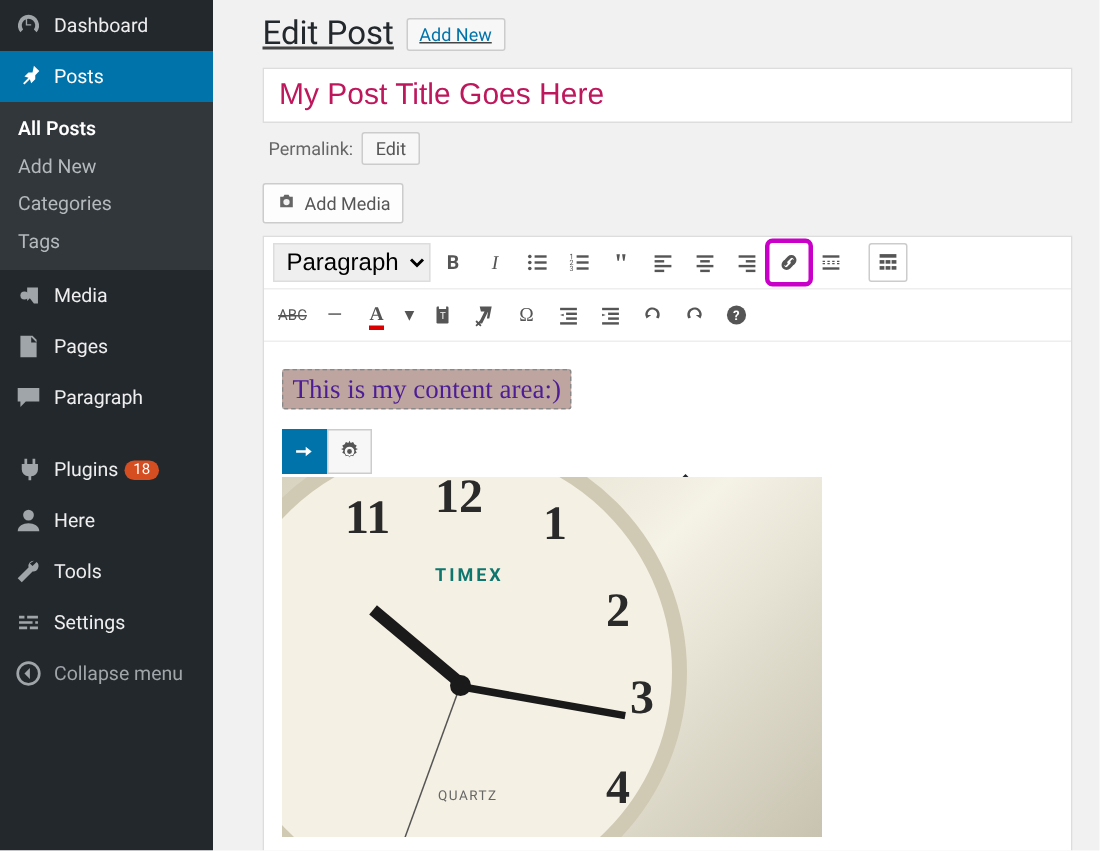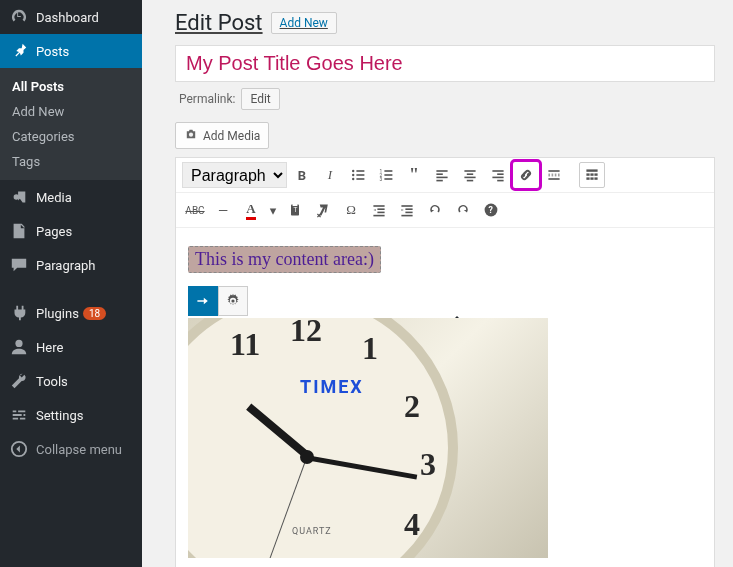--- a/index.html
+++ b/index.html
@@ -43,21 +43,21 @@
     .tooltip::before { content: ""; position: absolute; top: -5px; right: 16px; border: 5px solid transparent; border-bottom-color: #23282d; border-top: none; }
     .clock-img { position: absolute; top: 90px; left: 12px; width: 360px; height: 240px; background: linear-gradient(135deg,#d8d3c0 0%,#f5f2e6 50%,#c8c3b0 100%); overflow: hidden; }
     .clock-face { position: absolute; top: -30px; left: -50px; width: 320px; height: 320px; border-radius: 50%; background: #f4f0e4; border: 10px solid #d0cab4; }
     .clock-face .n { position: absolute; font-family: "Times New Roman", serif; font-size: 32px; font-weight: 700; color: #2a2a2a; }
     .clock-face .n11 { top: 28px; left: 82px; }
     .clock-face .n12 { top: 14px; left: 142px; }
     .clock-face .n1 { top: 32px; left: 214px; }
     .clock-face .n2 { top: 90px; left: 256px; }
     .clock-face .n3 { top: 148px; left: 272px; }
     .clock-face .n4 { top: 208px; left: 256px; }
-    .clock-face .brand { position: absolute; top: 78px; left: 152px; font-size: 18px; font-weight: 700; letter-spacing: 2px; color: #1d4ed8; }
+    .clock-face .brand { position: absolute; top: 78px; left: 142px; font-size: 12px; font-weight: 700; letter-spacing: 2px; color: #0f766e; }
     .clock-face .quartz { position: absolute; top: 228px; left: 144px; font-size: 9px; letter-spacing: 1px; color: #666; }
     .clock-hand { position: absolute; background: #1a1a1a; transform-origin: bottom center; left: 158px; }
     .clock-hand.h { width: 8px; height: 80px; top: 80px; transform: rotate(310deg); }
     .clock-hand.m { width: 5px; height: 110px; top: 50px; transform: rotate(100deg); }
     .clock-hand.s { width: 1px; height: 120px; top: 40px; transform: rotate(200deg); background: #555; }
     .clock-center { position: absolute; top: 152px; left: 152px; width: 14px; height: 14px; background: #1a1a1a; border-radius: 50%; }
   </style>
 </head>
 <body>
 

